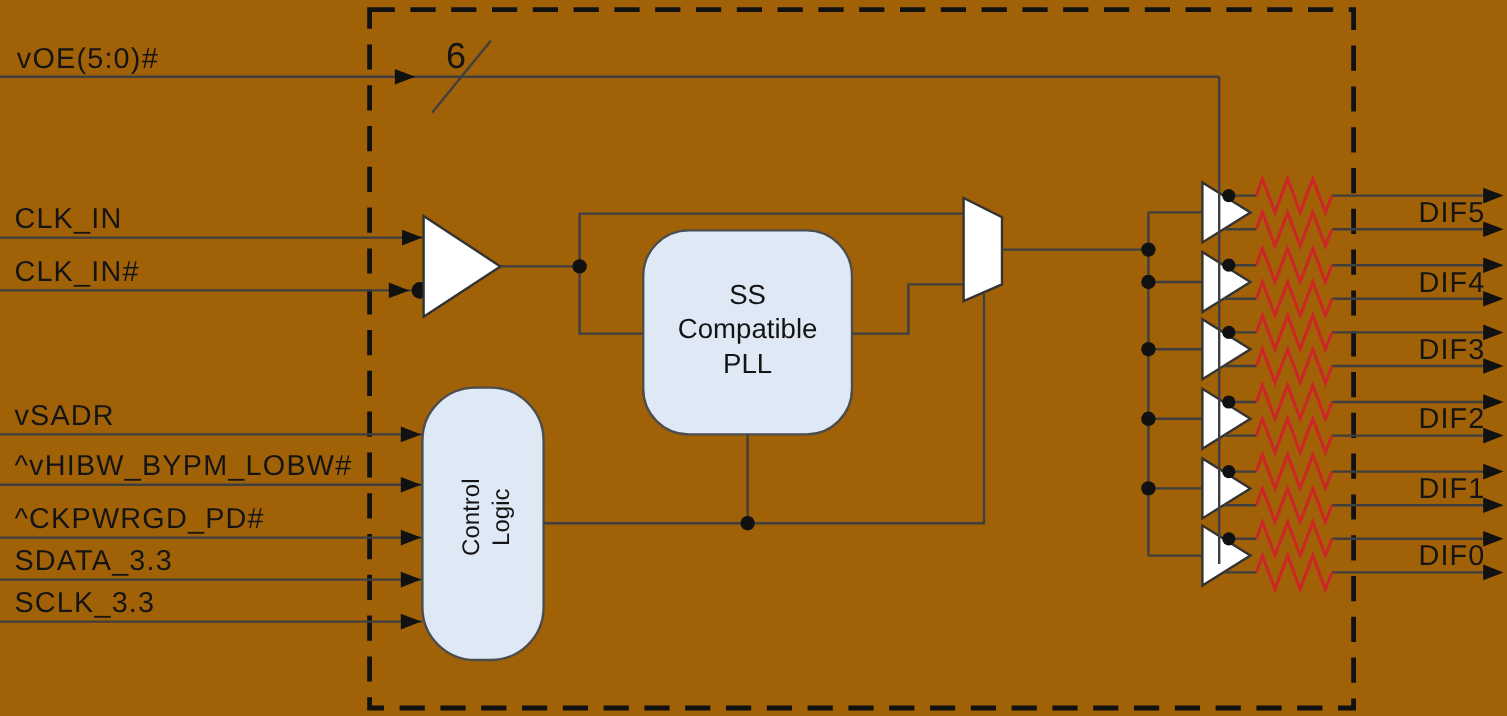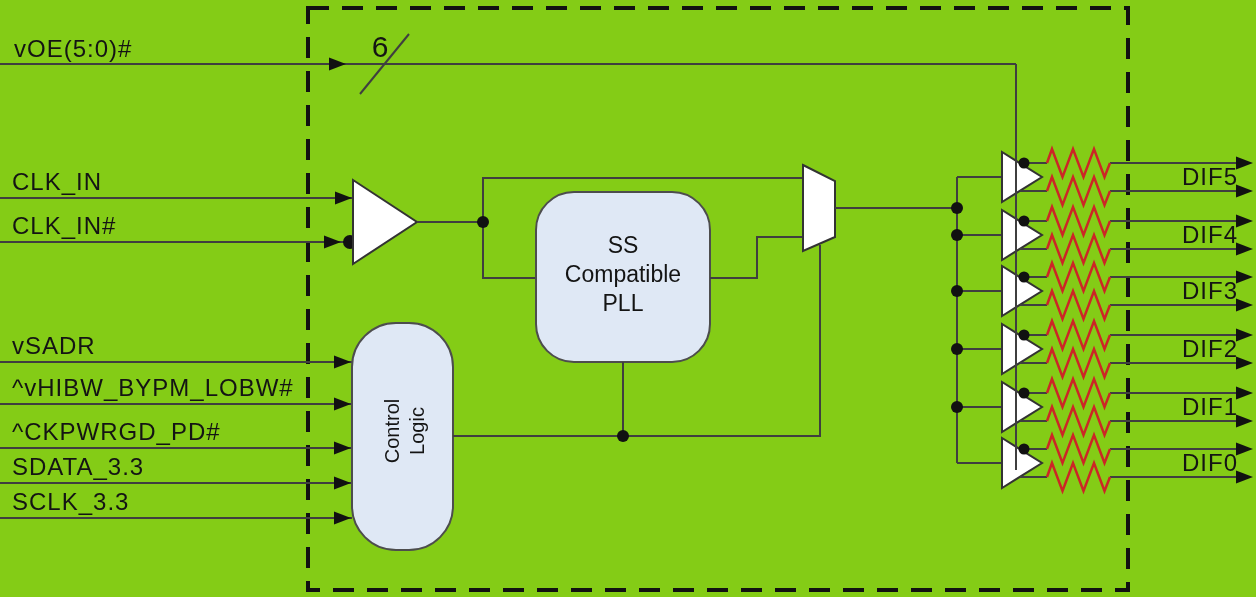--- a/index.html
+++ b/index.html
@@ -1,16 +1,16 @@
 <!DOCTYPE html>
 <html><head>
 <meta charset="utf-8">
 <style>
   html,body{margin:0;padding:0;background:#ffffff;}
-  .stage{position:relative;width:1256px;height:597px;background:#84cc16;overflow:hidden;}
+  .stage{position:relative;width:1256px;height:597px;background:#a16207;overflow:hidden;}
   svg{display:block;}
   svg text{font-family:"Liberation Sans",sans-serif;fill:#141414;}
   .lbl{font-size:24px;letter-spacing:1px;}
   .dif{font-size:24px;letter-spacing:1px;text-anchor:end;}
   .pll{font-size:23px;text-anchor:middle;}
   .ctl{font-size:20px;text-anchor:middle;}
   .busw{font-size:30px;text-anchor:middle;}
   .wire{fill:none;stroke-width:2px;}
   .res{fill:none;stroke-width:2.5px;stroke-linejoin:miter;}
   .blockshape{stroke-width:2px;}

